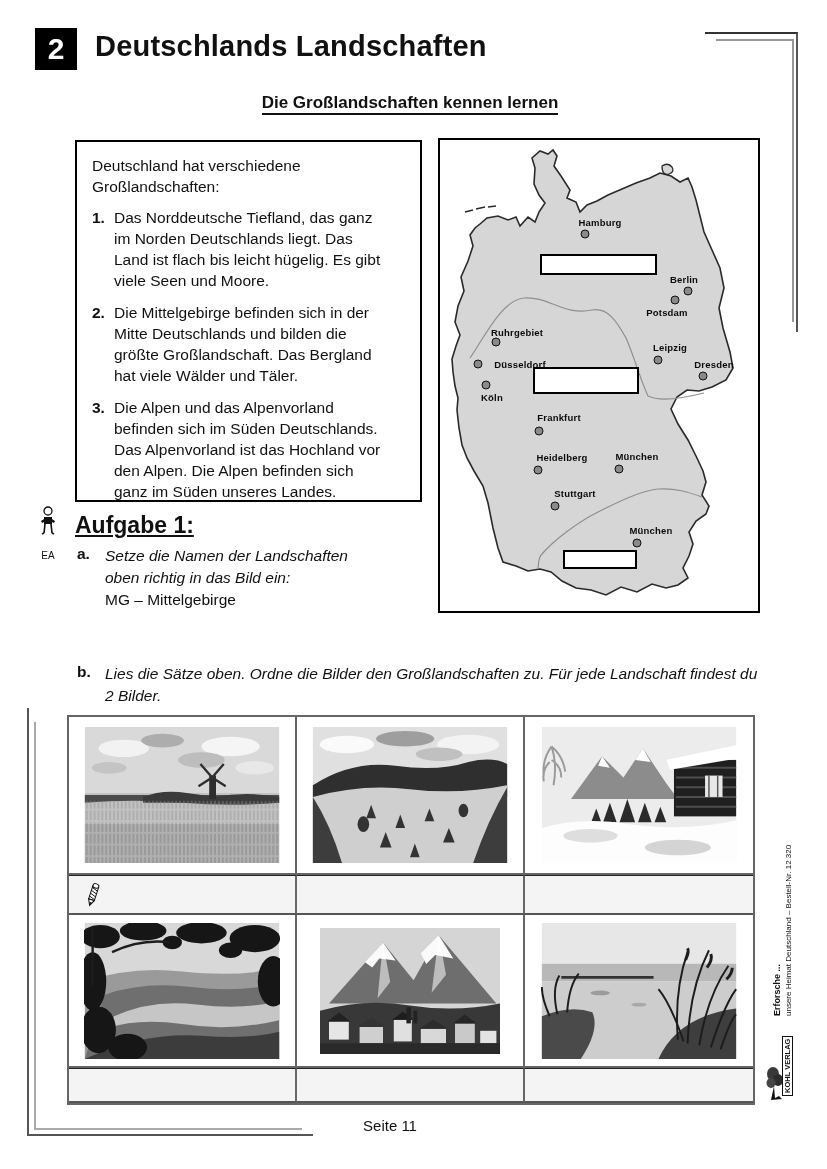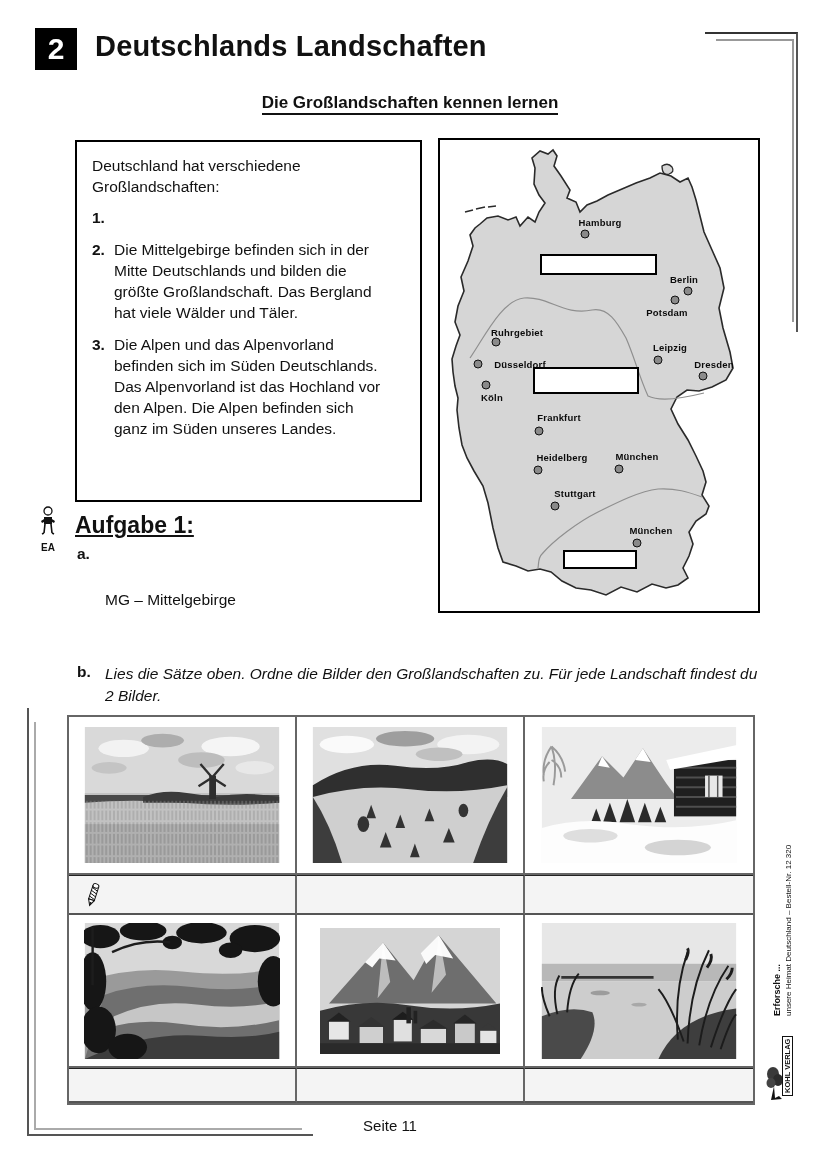--- a/index.html
+++ b/index.html
@@ -34,21 +34,21 @@
   .map-inner{position:absolute;left:0;top:0;width:318px;height:606px;}
   .map-inner svg{position:absolute;left:0;top:0;}
   .city-dot{position:absolute;width:8px;height:8px;border-radius:50%;background:#8a8a8a;
             border:1.5px solid #111;transform:translate(-50%,-50%);box-sizing:border-box;width:9px;height:9px;}
   .city-label{position:absolute;transform:translate(-50%,-50%);font-size:9.5px;font-weight:bold;
               white-space:nowrap;color:#0b0b0b;letter-spacing:.2px;}
   .blank-box{position:absolute;background:#fff;border:2.5px solid #000;box-sizing:border-box;}
 
   
   .task-icon{position:absolute;left:33px;top:506px;width:30px;text-align:center;}
-  .task-icon .ea{font-size:10px;font-weight:bold;margin-top:2px;}
+  .task-icon .ea{font-size:10px;font-weight:normal;margin-top:10px;}
   .task-head{position:absolute;left:75px;top:512px;font-size:23px;font-weight:bold;text-decoration:underline;}
   .part-label{position:absolute;font-size:15.5px;font-weight:bold;}
   .part-a-label{left:77px;top:545px;}
   .part-a-text{position:absolute;left:105px;top:545px;width:272px;font-size:15.5px;font-style:italic;line-height:21.5px;}
   .abbrevs{position:absolute;left:105px;top:589px;font-size:15.5px;line-height:21.5px;}
   .part-b-label{left:77px;top:663px;}
   .part-b-text{position:absolute;left:105px;top:663px;width:660px;font-size:15.5px;font-style:italic;line-height:21.5px;}
 
   
   .photo-table{position:absolute;left:67px;top:715px;width:688px;border:2px solid #666;box-sizing:border-box;
@@ -85,20 +85,21 @@
   <div class="corner corner-bl-inner"></div>
 
   <div class="badge">2</div>
   <div class="title">Deutschlands Landschaften</div>
   <div class="subtitle"><span>Die Großlandschaften kennen lernen</span></div>
 
   <div class="intro-box">
     <div class="intro-head">Deutschland hat verschiedene Großlandschaften:</div>
     <div class="intro-item">
       <span class="num">1.</span>
+      <span class="txt">Das Norddeutsche Tiefland, das ganz im Norden Deutschlands liegt. Das Land ist flach bis leicht hügelig. Es gibt viele Seen und Moore.</span>
     </div>
     <div class="intro-item">
       <span class="num">2.</span>
       <span class="txt">Die Mittelgebirge befinden sich in der Mitte Deutschlands und bilden die größte Großlandschaft. Das Bergland hat viele Wälder und Täler.</span>
     </div>
     <div class="intro-item">
       <span class="num">3.</span>
       <span class="txt">Die Alpen und das Alpenvorland befinden sich im Süden Deutschlands. Das Alpenvorland ist das Hochland vor den Alpen. Die Alpen befinden sich ganz im Süden unseres Landes.</span>
     </div>
   </div>
@@ -150,20 +151,21 @@
       <circle cx="12" cy="5" r="4" fill="#fff" stroke="#111" stroke-width="1.3"></circle>
       <path d="M5,15 Q12,9 19,15 L18,17 Q12,13 6,17 Z" fill="#111"></path>
       <rect x="8" y="11" width="8" height="7" fill="#111"></rect>
       <path d="M9,18 L8,27 M15,18 L16,27 M8,27 l-2,1 M16,27 l2,1" stroke="#111" stroke-width="1.6" fill="none"></path>
     </svg>
     <div class="ea">EA</div>
   </div>
 
   <div class="task-head">Aufgabe 1:</div>
   <div class="part-label part-a-label">a.</div>
+  <div class="part-a-text">Setze die Namen der Landschaften oben richtig in das Bild ein:</div>
   <div class="abbrevs">
     <div>MG – Mittelgebirge</div>
   </div>
   <div class="part-label part-b-label">b.</div>
   <div class="part-b-text">Lies die Sätze oben. Ordne die Bilder den Großlandschaften zu. Für jede Landschaft findest du 2 Bilder.</div>
 
   <div class="photo-table">
 
     <div class="cell">
       <svg class="photo" viewBox="0 0 200 140">

